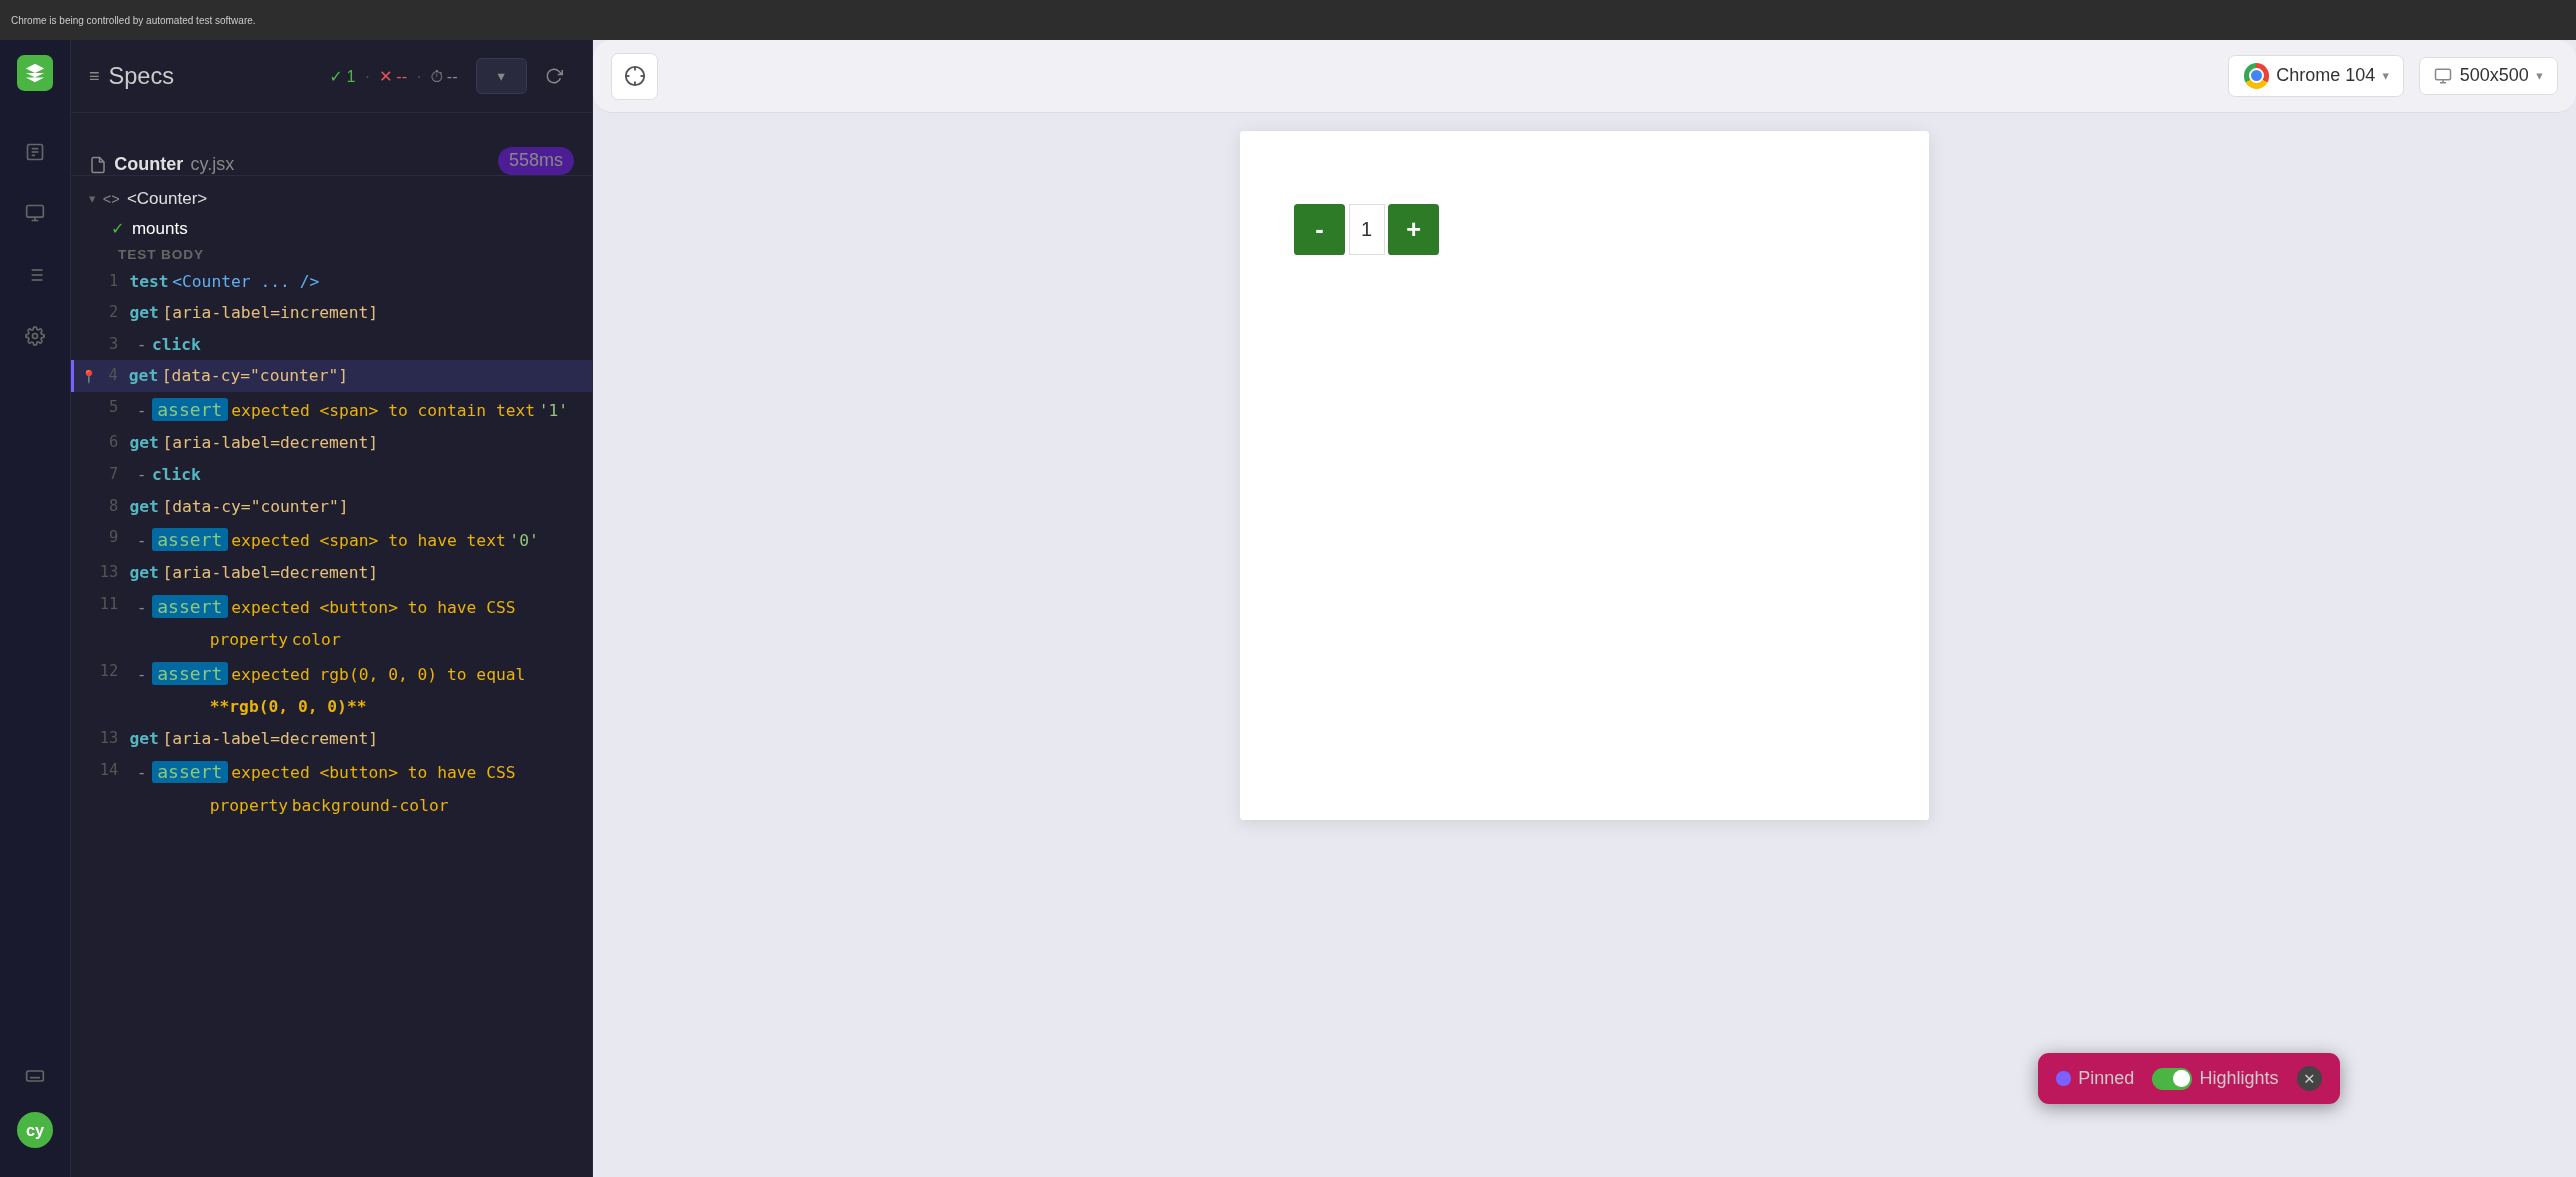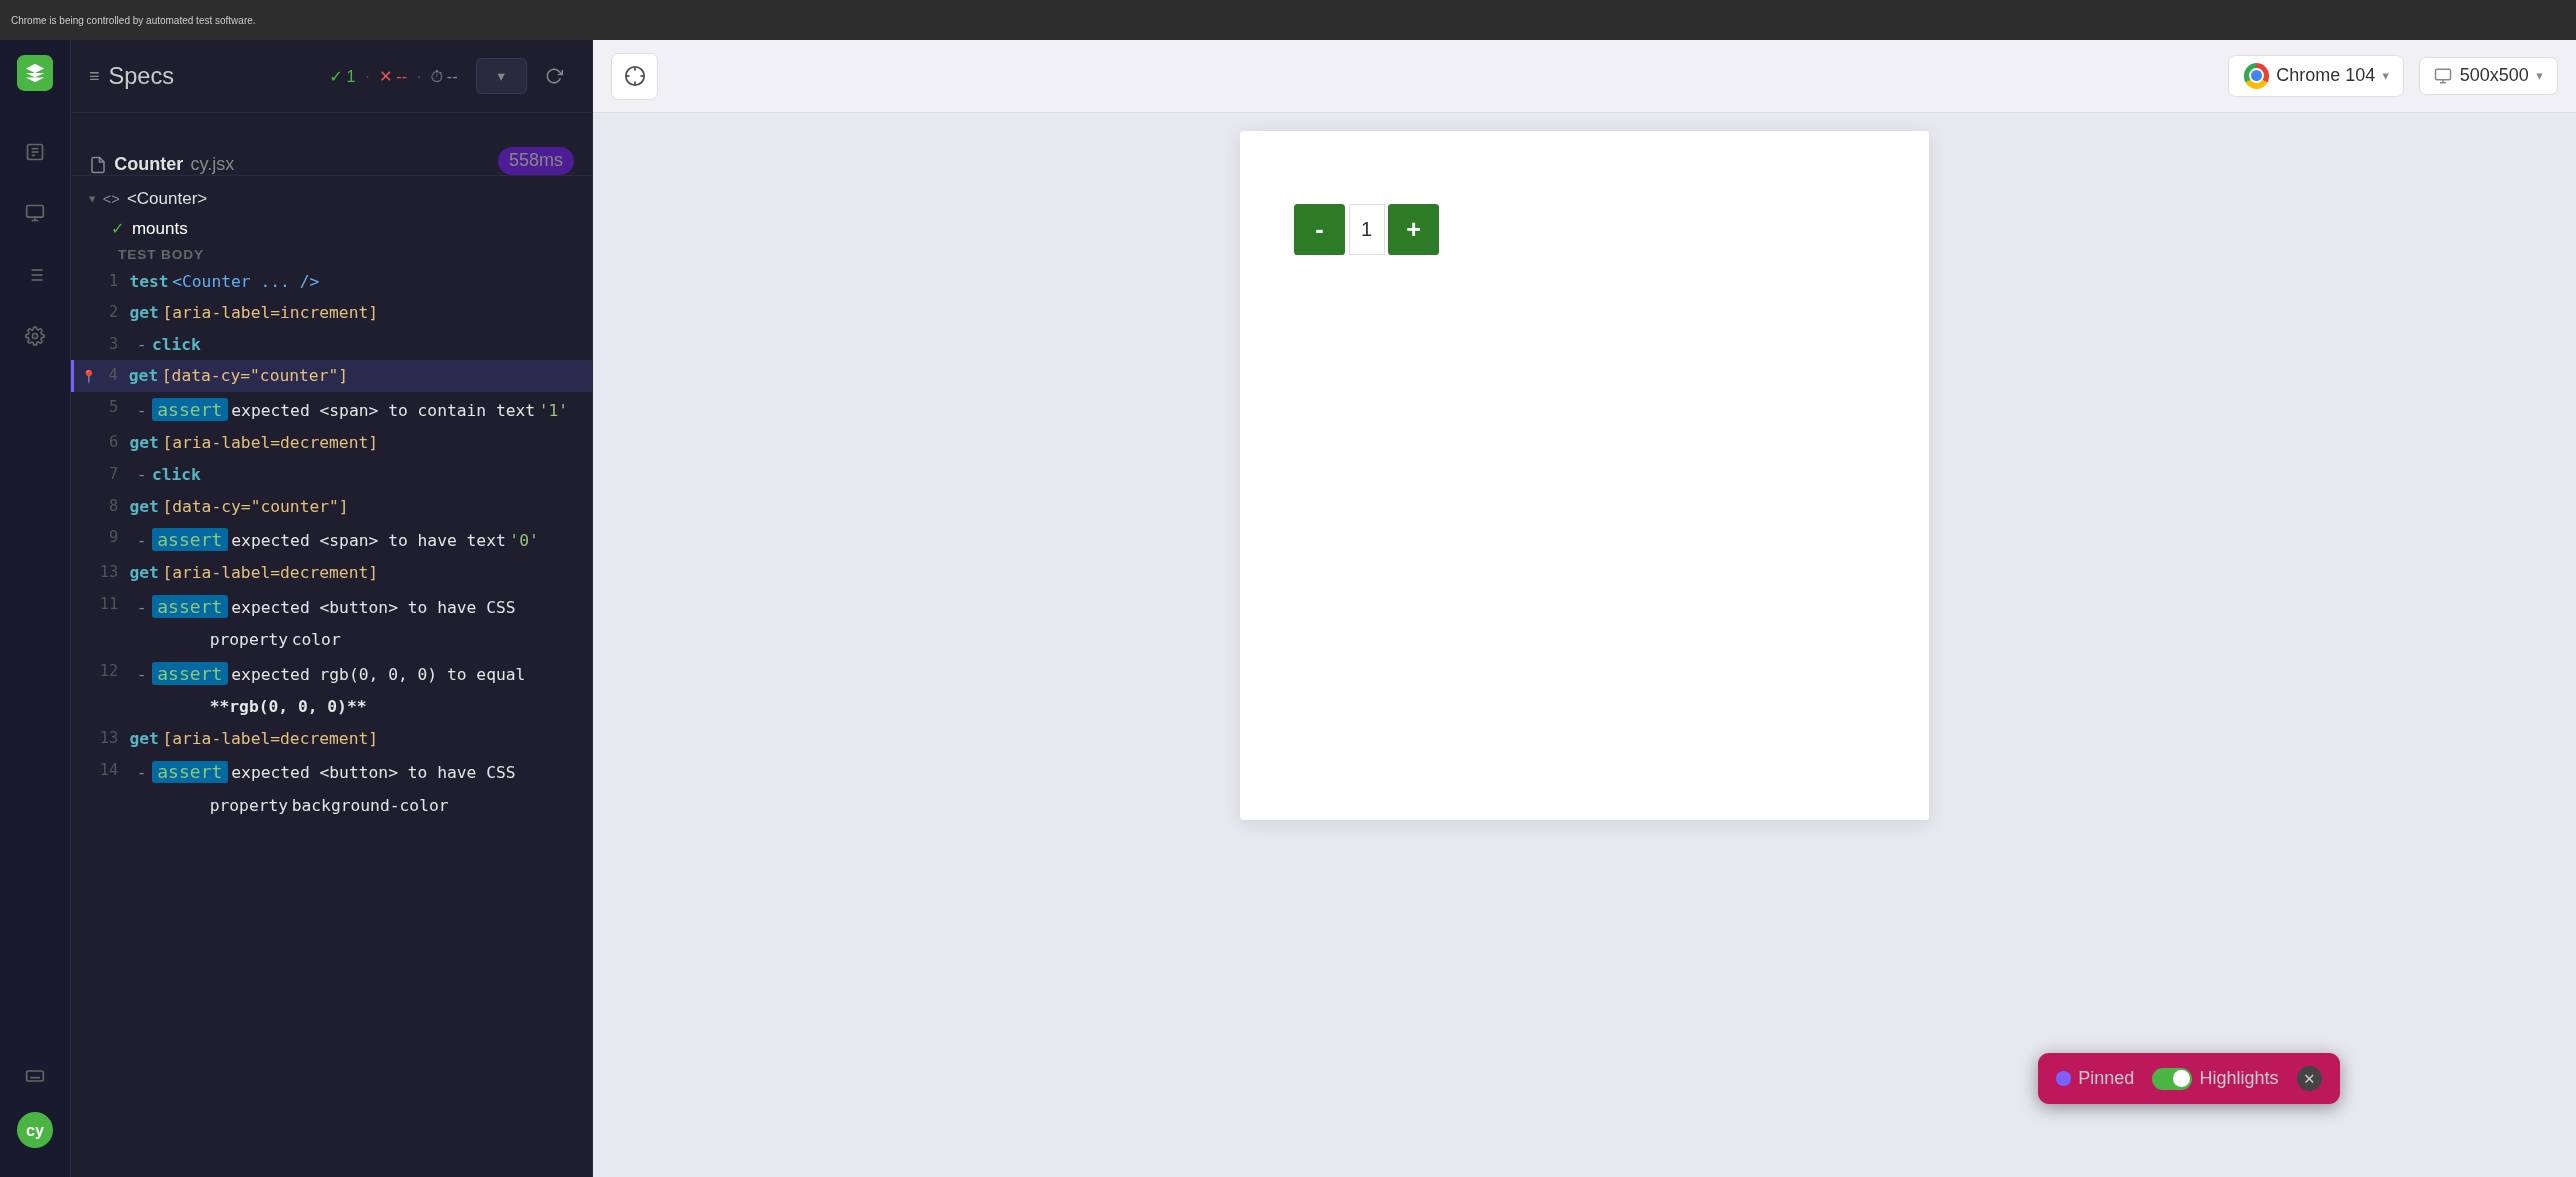--- a/index.html
+++ b/index.html
@@ -283,40 +283,41 @@
     .cmd-indent { margin-left: 7.3px; }
 
     .kw-get { color: #56b6c2; font-weight: 600; }
     .kw-mount { color: #56b6c2; font-weight: 600; }
     .kw-click { color: #56b6c2; font-weight: 600; }
     .kw-assert { background: #0369a1; color: #8dc87d; padding: 0.9px 5.4px; border-radius: 2.7px; font-size: 18px; }
     .kw-dash { color: #888; margin-right: 1.8px; }
 
     .attr-selector { color: #e5c07b; }
     .string-val { color: #98c379; }
-    .text-plain { color: #e5e5e5; }
+    .text-plain { color: #eab308; }
     .component { color: #61afef; }
 
     
     .preview-panel {
       flex: 1;
       background: #e8e8f0;
       display: flex;
       flex-direction: column;
     }
 
     .preview-toolbar {
       height: 73px;
       background: #f0f0f5;
       display: flex;
       align-items: center;
       padding: 0 18px;
       gap: 11px;
       border-bottom: 0.9px solid #ddd;
       justify-content: space-between;
+      border-radius: 19px;
     }
 
     .preview-left {
       display: flex;
       align-items: center;
       gap: 11px;
     }
 
     .crosshair-btn {
       width: 47px;

